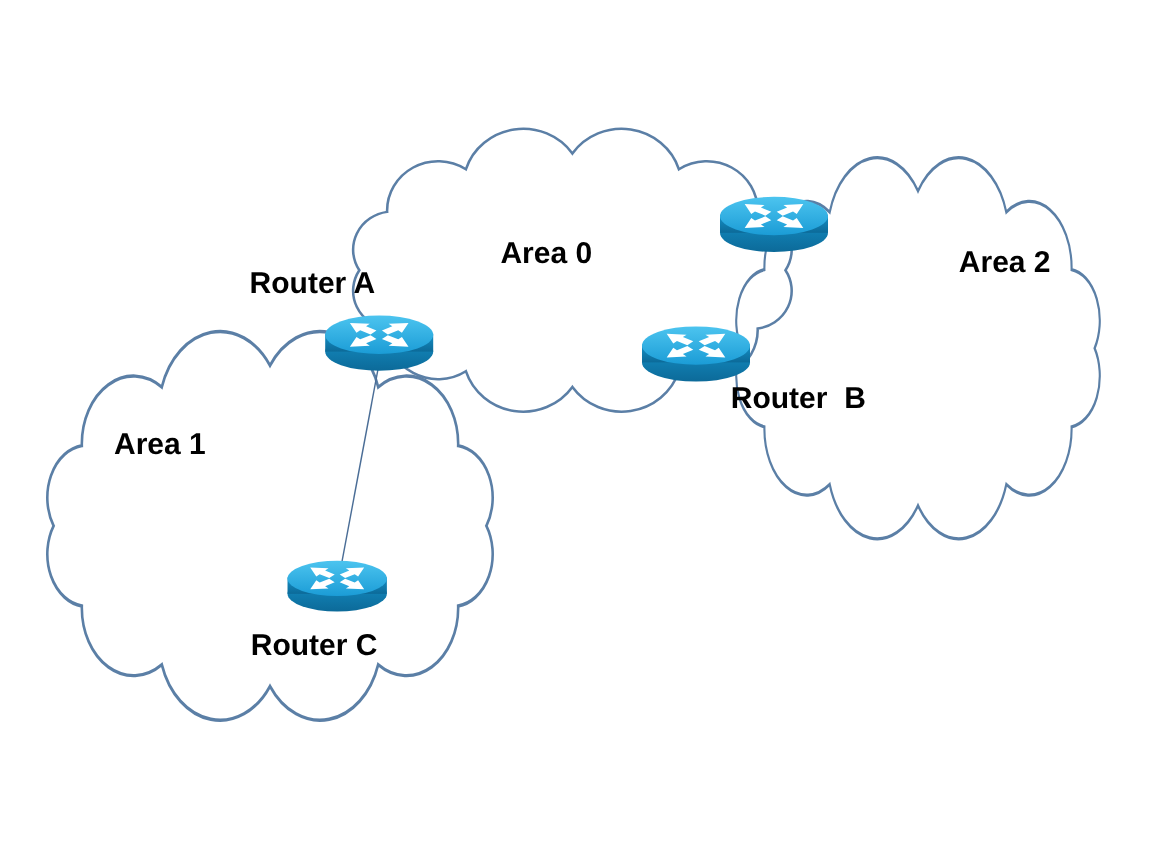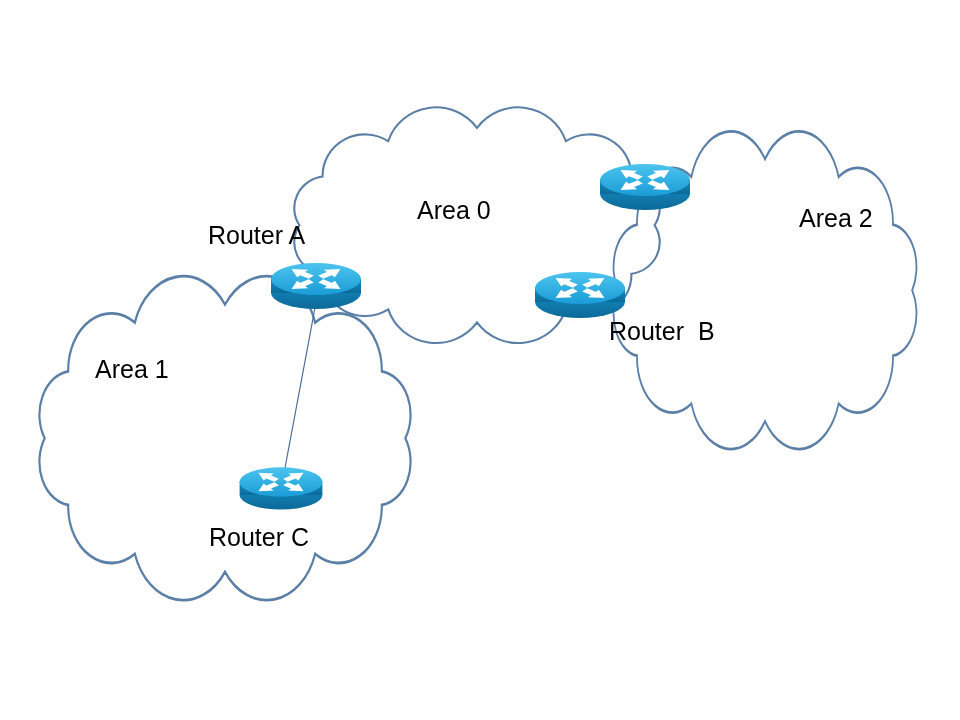--- a/index.html
+++ b/index.html
@@ -8,20 +8,21 @@
     background: #ffffff;
     width: 960px;
     height: 720px;
     overflow: hidden;
   }
   .slide {
     position: relative;
     width: 960px;
     height: 720px;
     background: #ffffff;
+    font-weight: bold;
   }
   svg {
     display: block;
   }
   .lbl {
     font-family: "Liberation Sans", sans-serif;
     font-size: 25px;
     fill: #000000;
   }
   .cloud {

